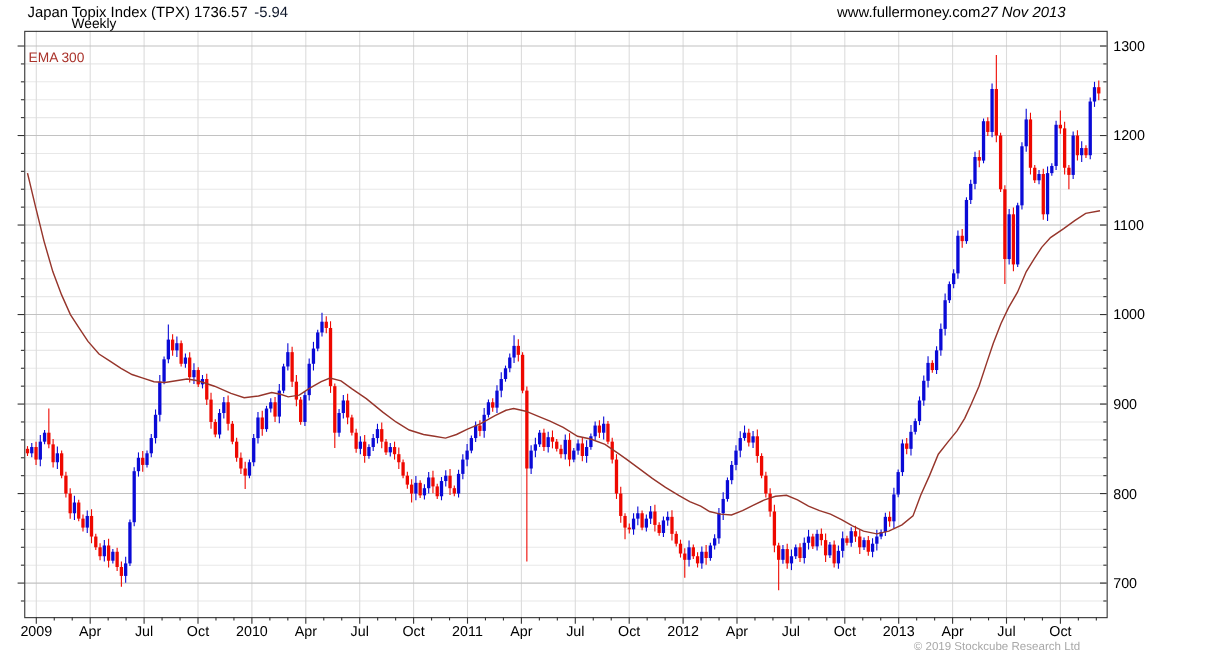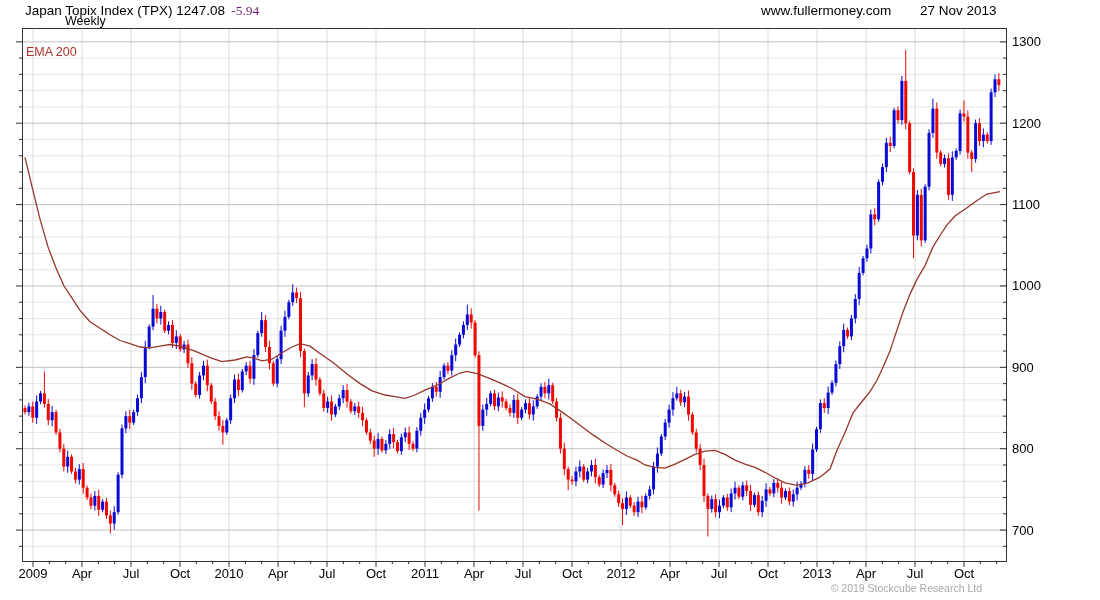--- a/index.html
+++ b/index.html
@@ -1,34 +1,34 @@
 <!DOCTYPE html>
 <html><head>
 <meta charset="utf-8">
 <style>
   html,body{margin:0;padding:0;background:#fff;}
   .page{position:relative;width:1100px;height:600px;background:#ffffff;overflow:hidden;
         font-family:"Liberation Sans", sans-serif;}
   .hdr{position:absolute;top:3px;font-size:13.5px;color:#000;white-space:nowrap;}
   #title{left:25px;}
-  #change{color:#701a75;margin-left:6px;font-family:Liberation Serif, serif;}
+  #change{color:#0f172a;margin-left:6px;}
   #site{left:745px;margin-left:16px;}
-  #date{left:920px;}
+  #date{left:892px;font-style:italic;}
   .legend{position:absolute;left:26px;font-size:12.5px;white-space:nowrap;}
   #legend-weekly{top:14px;color:#000000;margin-left:39px;}
   #legend-ema{top:45px;color:#aa332b;}
   #footer{position:absolute;top:582px;right:118px;font-size:10.5px;color:#a8a8a8;white-space:nowrap;}
   svg{position:absolute;left:0;top:0;}
   svg text{font-family:"Liberation Sans", sans-serif;font-size:13px;fill:#000;}
 </style>
 </head>
 <body>
 <div class="page">
 
-  <div class="hdr" id="title"><span>Japan Topix Index (TPX) 1247.08</span><span id="change">-5.94</span></div>
+  <div class="hdr" id="title"><span>Japan Topix Index (TPX) 1736.57</span><span id="change">-5.94</span></div>
   <div class="hdr" id="site">www.fullermoney.com</div>
   <div class="hdr" id="date">27 Nov 2013</div>
 
   <svg id="chart" width="1100" height="600">
       <line x1="22" y1="546.3526717557252" x2="1006" y2="546.3526717557252" stroke="#e8e8e8" stroke-width="1"></line>
       <line x1="22" y1="513.8030534351145" x2="1006" y2="513.8030534351145" stroke="#e8e8e8" stroke-width="1"></line>
       <line x1="22" y1="497.52824427480914" x2="1006" y2="497.52824427480914" stroke="#e8e8e8" stroke-width="1"></line>
       <line x1="22" y1="481.2534351145038" x2="1006" y2="481.2534351145038" stroke="#e8e8e8" stroke-width="1"></line>
       <line x1="22" y1="464.9786259541985" x2="1006" y2="464.9786259541985" stroke="#e8e8e8" stroke-width="1"></line>
       <line x1="22" y1="432.4290076335878" x2="1006" y2="432.4290076335878" stroke="#e8e8e8" stroke-width="1"></line>
@@ -731,17 +731,17 @@
       <text x="670" y="578" text-anchor="middle">Apr</text>
       <text x="719" y="578" text-anchor="middle">Jul</text>
       <text x="768" y="578" text-anchor="middle">Oct</text>
       <text x="817" y="578" text-anchor="middle">2013</text>
       <text x="866" y="578" text-anchor="middle">Apr</text>
       <text x="915" y="578" text-anchor="middle">Jul</text>
       <text x="964" y="578" text-anchor="middle">Oct</text>
     </svg>
 
   <div class="legend" id="legend-weekly">Weekly</div>
-  <div class="legend" id="legend-ema">EMA 200</div>
+  <div class="legend" id="legend-ema">EMA 300</div>
 
   <div id="footer">© 2019 Stockcube Research Ltd</div>
 
 </div>
 
 </body></html>

